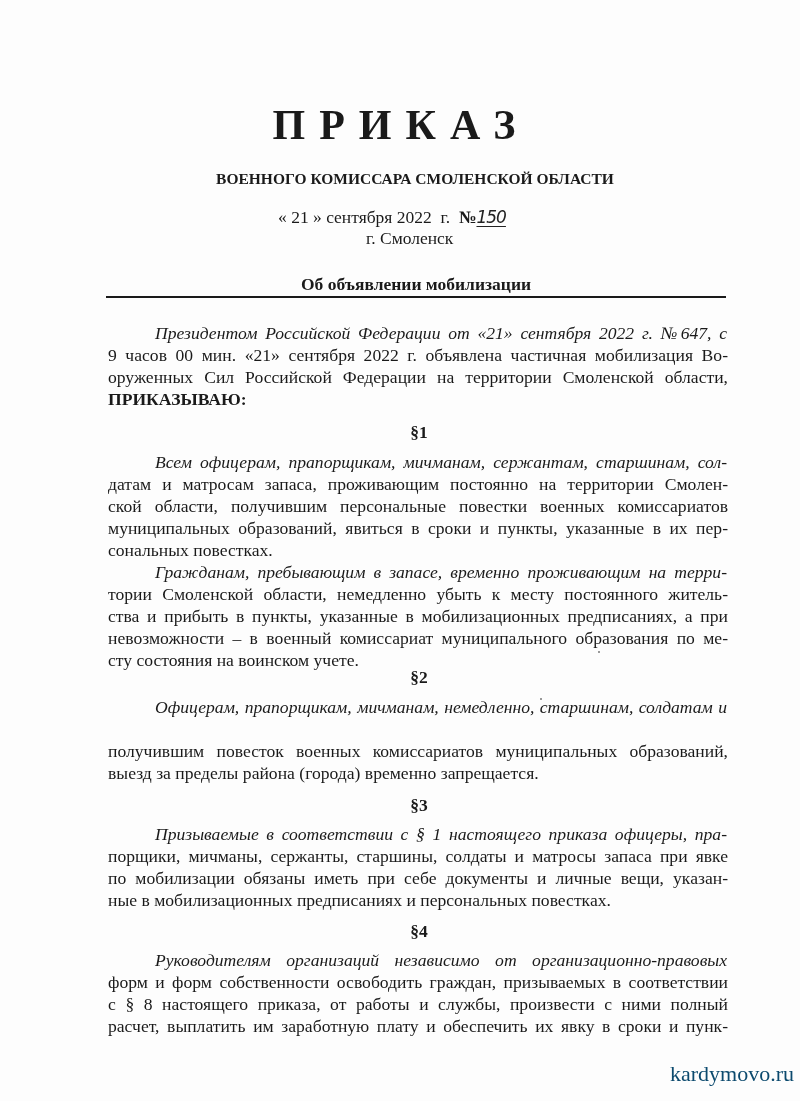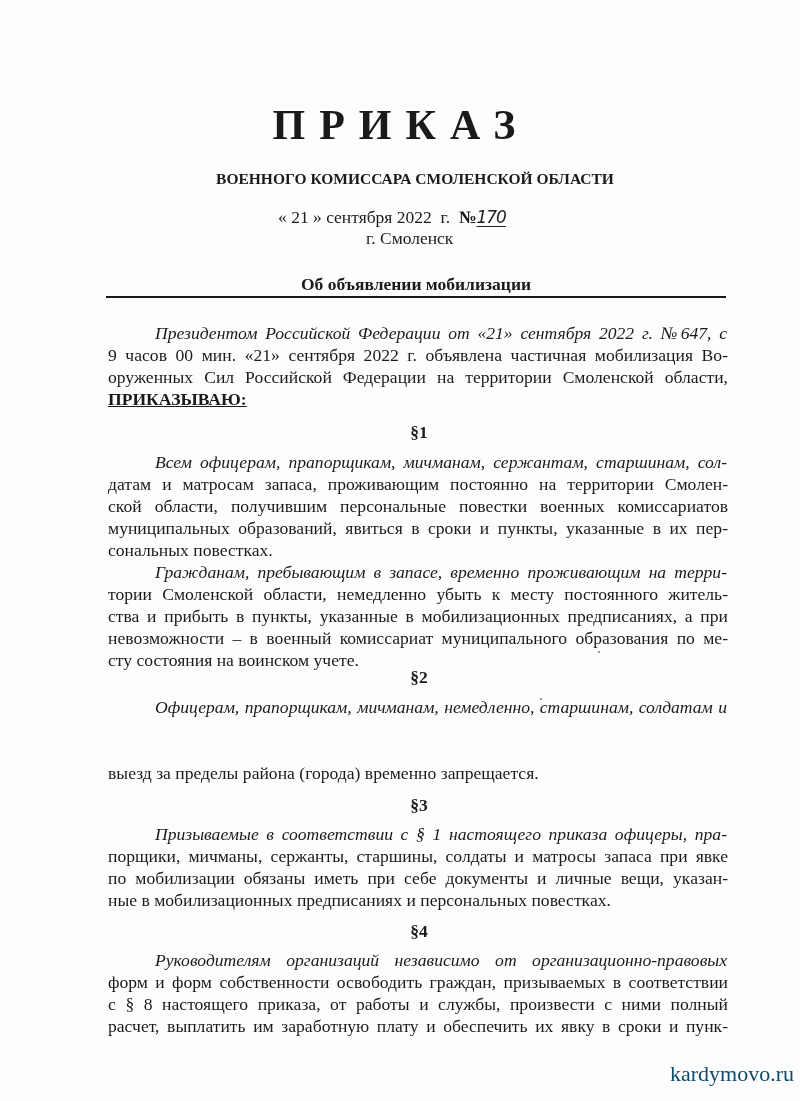--- a/index.html
+++ b/index.html
@@ -38,41 +38,41 @@
   .rule {
     position: absolute; left: 106px; width: 620px; top: 296px; height: 2px; background: #1a1a1a;
   }
   .line {
     position: absolute; left: 108px; width: 620px;
     font-size: 17.6px; line-height: 22px; white-space: nowrap;
     text-align: justify; text-align-last: justify;
   }
   .line.last { text-align-last: left; }
   .line.indent { left: 155px; width: 572px; font-style: italic; }
-  .line.bold { font-weight: bold; text-decoration: underline; }
+  .line.bold { font-weight: bold; }
   .section {
     position: absolute; left: 0; width: 838px; text-align: center;
     font-weight: bold; font-size: 17.5px; line-height: 22px;
   }
   .watermark {
     position: absolute; right: 6px; top: 1061px;
     font-family: "Liberation Serif", "DejaVu Serif", serif;
     font-size: 22px; color: #0c4a6e; line-height: 26px;
   }
   .speck { position: absolute; width: 2px; height: 2px; background: #777; border-radius: 1px; }
 </style>
 </head>
 <body>
 
 <div class="page">
 
   <div class="title">ПРИКАЗ</div>
   <div class="issuer">ВОЕННОГО КОМИССАРА СМОЛЕНСКОЙ ОБЛАСТИ</div>
 
-  <div class="dateline"><span>« 21 » сентября 2022  г.  </span><span class="num-label">№</span><span class="num-value">170</span></div>
+  <div class="dateline"><span>« 21 » сентября 2022  г.  </span><span class="num-label">№</span><span class="num-value">150</span></div>
   <div class="city">г. Смоленск</div>
 
   <div class="subject">Об объявлении мобилизации</div>
   <div class="rule"></div>
 
   <div class="line indent" style="top:322px">Президентом  Российской  Федерации  от «21» сентября 2022 г.  №647, с</div>
   <div class="line" style="top:344px">9  часов 00 мин. «21»  сентября 2022  г. объявлена частичная мобилизация Во-</div>
   <div class="line" style="top:366px">оруженных Сил Российской Федерации на территории Смоленской области,</div>
   <div class="line bold last" style="top:388px">ПРИКАЗЫВАЮ:</div>
 
@@ -83,20 +83,21 @@
   <div class="line" style="top:517px">муниципальных образований, явиться в сроки и пункты, указанные в их пер-</div>
   <div class="line last" style="top:539px">сональных повестках.</div>
   <div class="line indent" style="top:561px">Гражданам, пребывающим в запасе, временно проживающим на терри-</div>
   <div class="line" style="top:583px">тории Смоленской области, немедленно убыть к месту постоянного житель-</div>
   <div class="line" style="top:605px">ства и прибыть в пункты, указанные в мобилизационных предписаниях, а при</div>
   <div class="line" style="top:627px">невозможности – в военный комиссариат муниципального образования по ме-</div>
   <div class="line last" style="top:649px">сту состояния на воинском учете.</div>
 
   <div class="section" style="top:666px">§2</div>
   <div class="line indent" style="top:696px">Офицерам, прапорщикам, мичманам, немедленно, старшинам, солдатам и</div>
+  <div class="line" style="top:740px">получившим повесток  военных комиссариатов муниципальных образований,</div>
   <div class="line last" style="top:762px">выезд за пределы района (города) временно запрещается.</div>
 
   <div class="section" style="top:794px">§3</div>
   <div class="line indent" style="top:823px">Призываемые в соответствии с § 1 настоящего приказа офицеры, пра-</div>
   <div class="line" style="top:845px">порщики, мичманы, сержанты, старшины, солдаты и матросы запаса при явке</div>
   <div class="line" style="top:867px">по мобилизации обязаны иметь при себе документы и личные вещи, указан-</div>
   <div class="line last" style="top:889px">ные в мобилизационных предписаниях и персональных повестках.</div>
 
   <div class="section" style="top:920px">§4</div>
   <div class="line indent" style="top:949px">Руководителям организаций независимо от организационно-правовых</div>

